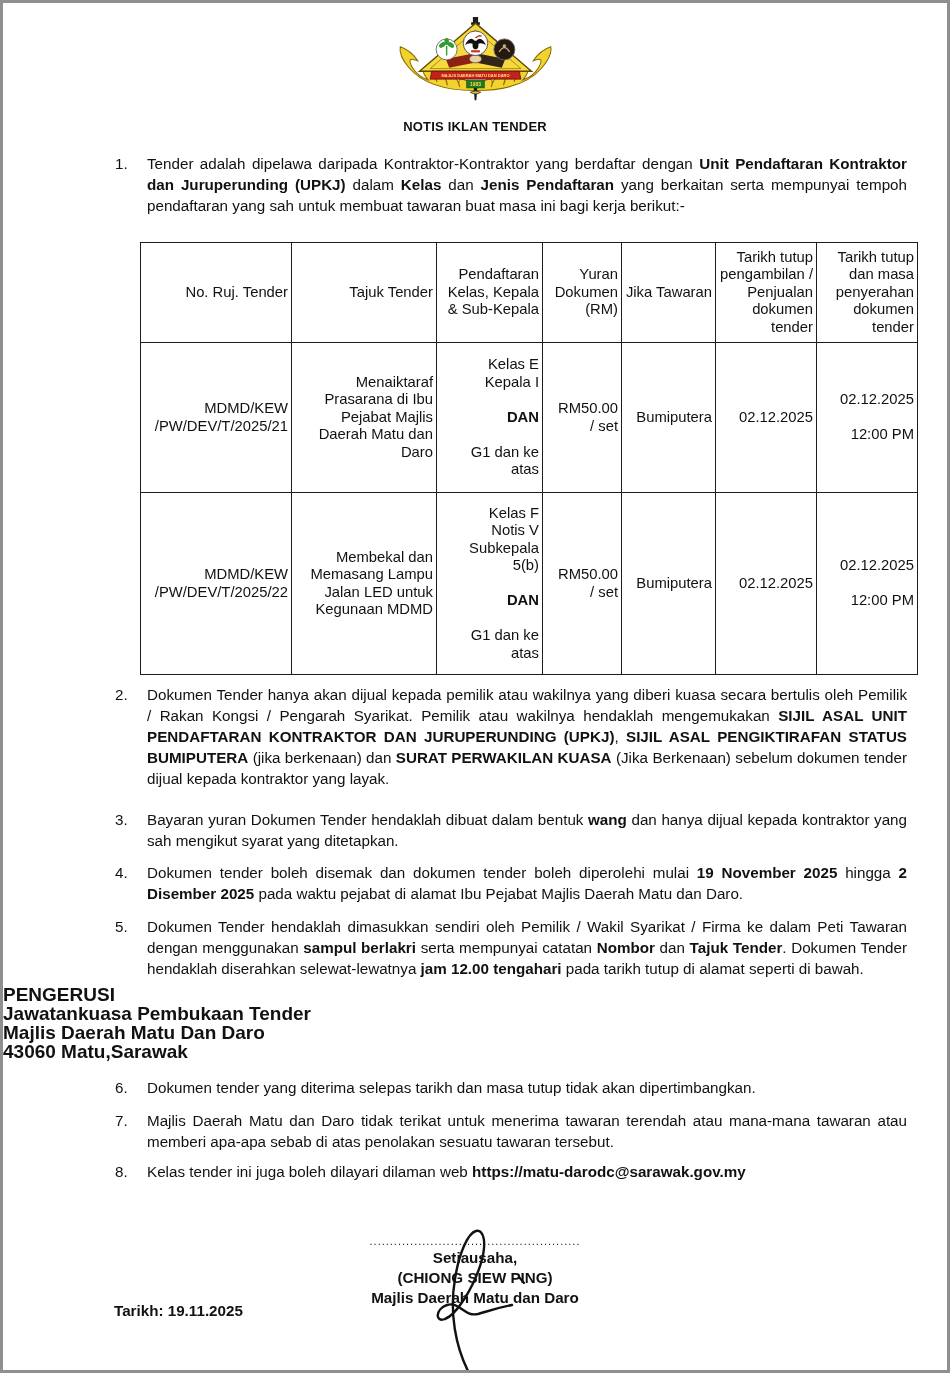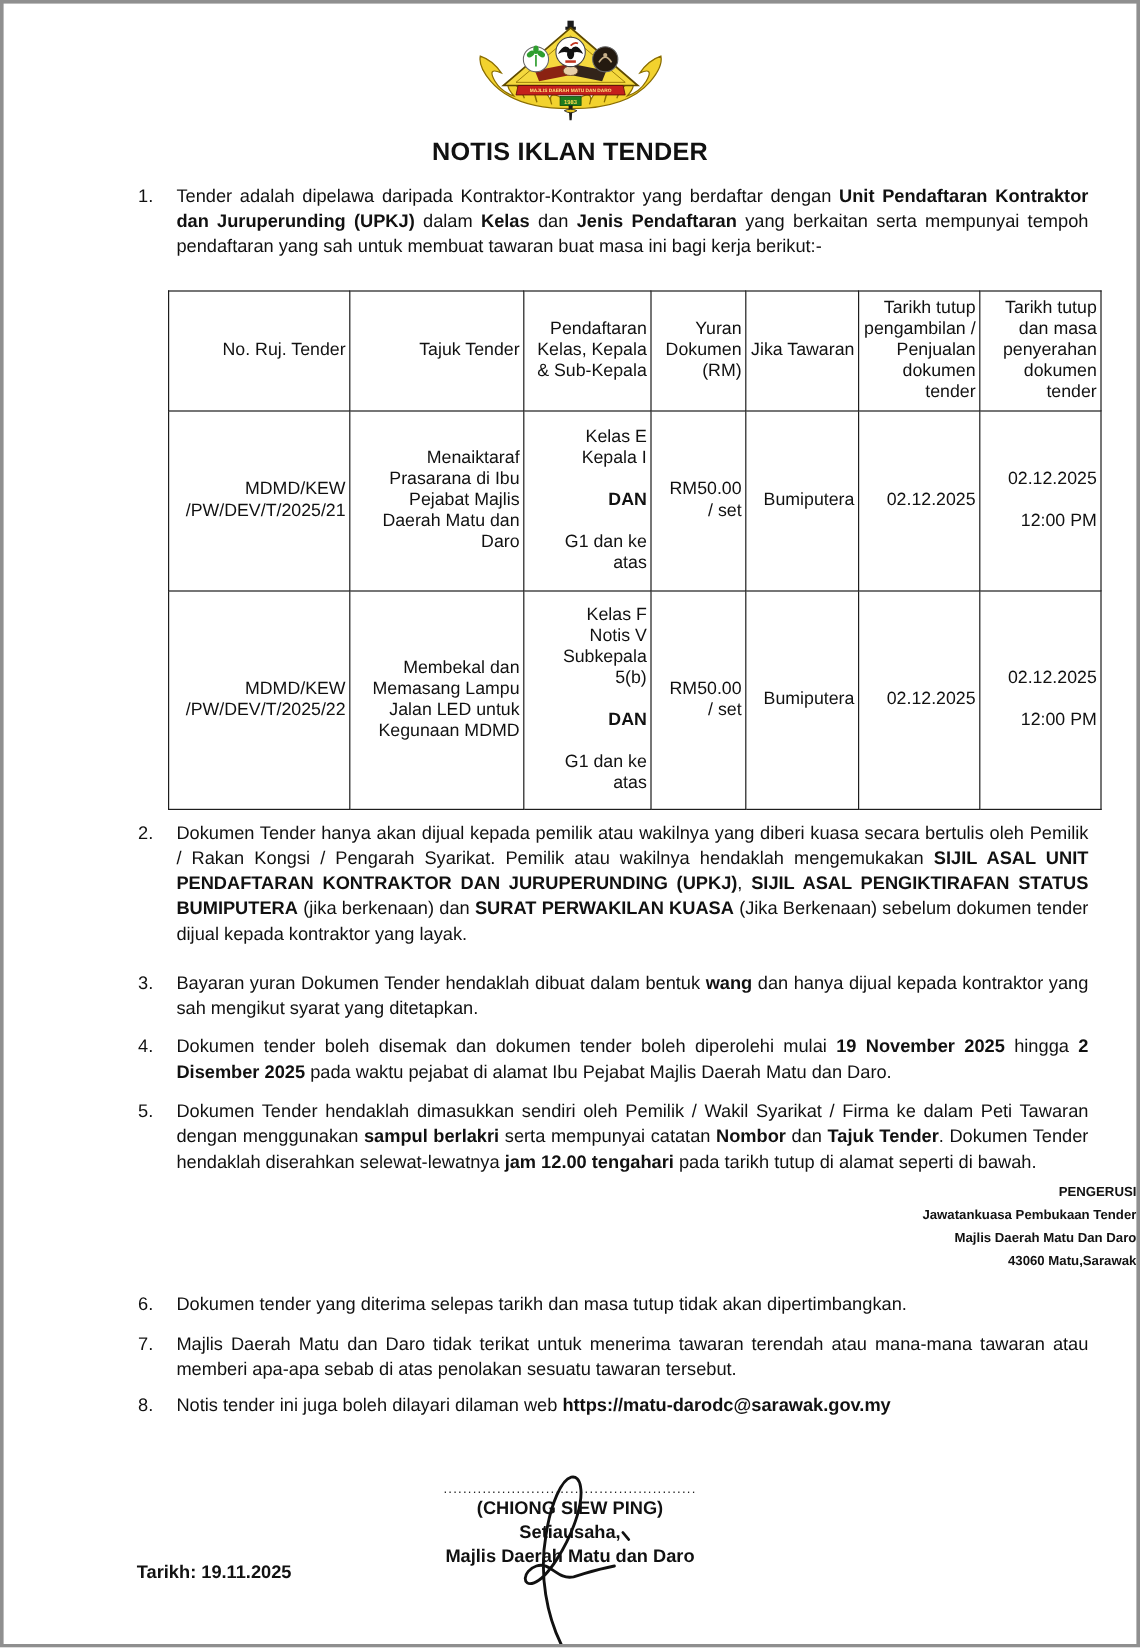--- a/index.html
+++ b/index.html
@@ -2,40 +2,40 @@
 <html><head>
 <meta charset="utf-8">
 <style>
   html,body { margin:0; padding:0; background:#fff; }
   .page {
     position:relative; width:950px; height:1373px; box-sizing:border-box;
     background:#fff; border:3px solid #8f8f8f; overflow:hidden;
     font-family:"Liberation Sans", sans-serif; color:#111;
   }
   .logo-wrap { width:100%; text-align:center; margin-top:14px; height:84px; }
-  .doc-title { text-align:center; font-weight:bold; font-size:21px; line-height:21px; margin-top:15px; letter-spacing:.2px; }
+  .doc-title { text-align:center; font-weight:bold; font-size:13px; line-height:21px; margin-top:15px; letter-spacing:.2px; }
 
   .para { display:flex; margin:0 40px 0 112px; font-size:15.2px; line-height:21px; }
   .para .num { flex:0 0 32px; }
   .para .body { flex:1; text-align:justify; }
   .para b { font-weight:bold; }
   .mt16{margin-top:16px}.mt9{margin-top:9px}.mt20{margin-top:20px}
   .mt11{margin-top:11px}.mt12{margin-top:12px}
 
   table.tender { border-collapse:collapse; table-layout:fixed; width:777px; margin:26px 0 0 137px;
     font-size:14.8px; line-height:17.5px; }
   table.tender th, table.tender td { border:1.6px solid #1d1d1d; vertical-align:middle;
     text-align:right; padding:4px 3px; font-weight:normal; }
   table.tender tr.hdr { height:100px; }
   table.tender tr.r1 { height:150px; }
   table.tender tr.r2 { height:182px; }
   td.cell-left { text-align:left; padding-left:11px; padding-right:8px;margin-top:20px; }
   table.tender b { font-weight:bold; }
 
-  .addr { text-align:right; font-weight:bold; font-size:11px; line-height:19px; margin-top:6px; }
+  .addr { text-align:left; font-weight:bold; font-size:19px; line-height:19px; margin-top:6px; }
 
   .sig-block { position:relative; text-align:center; font-size:15.2px; }
   .sig-block .dots { margin-top:53px; font-size:11px; line-height:13px; letter-spacing:1px; font-weight:normal; color:#222; }
   .sig-block .sig-line { font-weight:bold; line-height:20px; }
   .sig-svg { position:absolute; left:50%; transform:translateX(-50%); top:-14px; z-index:2; }
 
   .tarikh { position:absolute; left:111px; top:1299px; font-weight:bold; font-size:15.2px; }
 </style>
 </head>
 <body>
@@ -173,29 +173,29 @@
   <div class="para mt16">
     <span class="num">6.</span>
     <div class="body"><span>Dokumen tender yang diterima selepas tarikh dan masa tutup tidak akan dipertimbangkan.</span></div>
   </div>
   <div class="para mt12">
     <span class="num">7.</span>
     <div class="body"><span>Majlis Daerah Matu dan Daro tidak terikat untuk menerima tawaran terendah atau mana-mana tawaran atau memberi apa-apa sebab di atas penolakan sesuatu tawaran tersebut.</span></div>
   </div>
   <div class="para mt9">
     <span class="num">8.</span>
-    <div class="body"><span>Notis tender ini juga boleh dilayari dilaman web </span><b>https://matu-darodc@sarawak.gov.my</b></div>
+    <div class="body"><span>Kelas tender ini juga boleh dilayari dilaman web </span><b>https://matu-darodc@sarawak.gov.my</b></div>
   </div>
 
   <div class="sig-block">
     <svg class="sig-svg" width="170" height="152" viewBox="0 0 170 152">
       <path d="M78 150 C 66 126, 59 92, 65 58 C 69 32, 78 12, 86 10 C 94 8, 97 22, 91 42 C 83 68, 66 94, 55 98 C 45 102, 45 88, 57 84 C 69 80, 74 96, 88 93 C 99 90, 106 87, 122 84" fill="none" stroke="#111" stroke-width="2.4" stroke-linecap="round"></path>
       <path d="M129 56 L 134 62" fill="none" stroke="#111" stroke-width="2.2" stroke-linecap="round"></path>
     </svg>
     <div class="dots">....................................................</div>
+    <div class="sig-line">Setiausaha,</div>
     <div class="sig-line">(CHIONG SIEW PING)</div>
-    <div class="sig-line">Setiausaha,</div>
     <div class="sig-line">Majlis Daerah Matu dan Daro</div>
   </div>
 
   <div class="tarikh">Tarikh: 19.11.2025</div>
 
 </div>
 
 </body></html>

